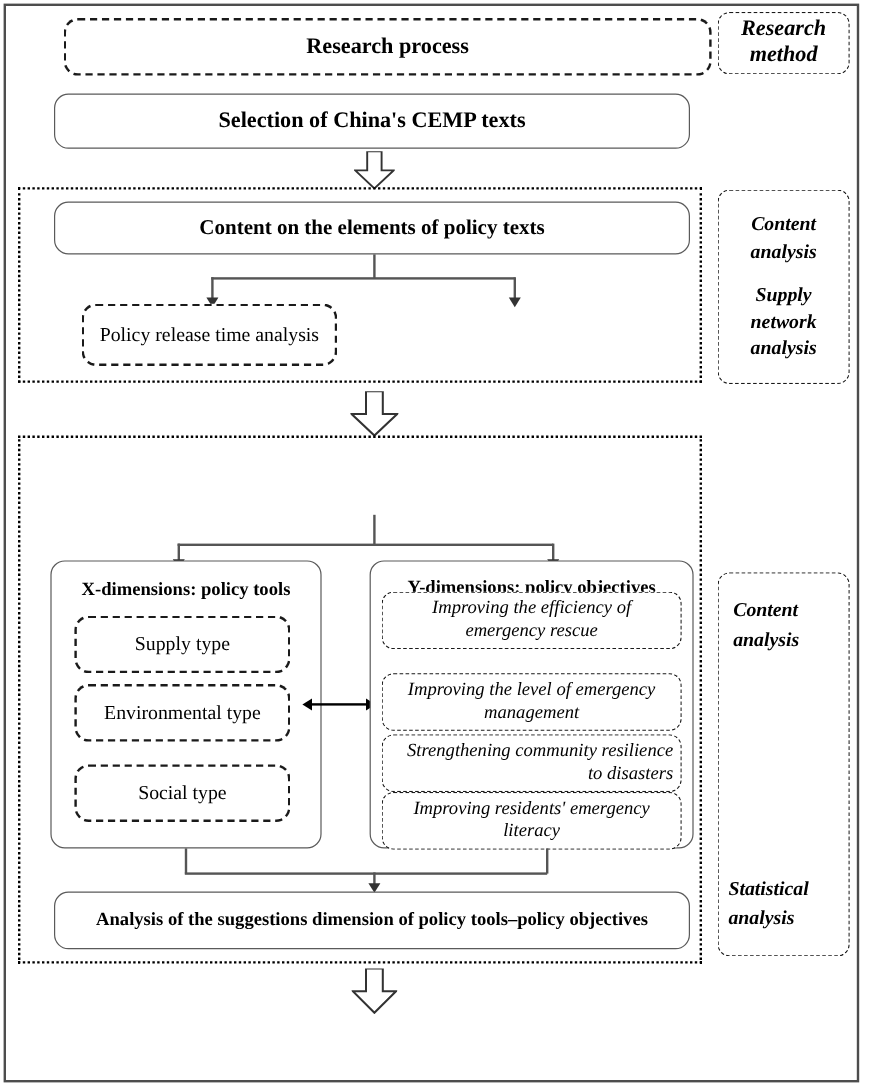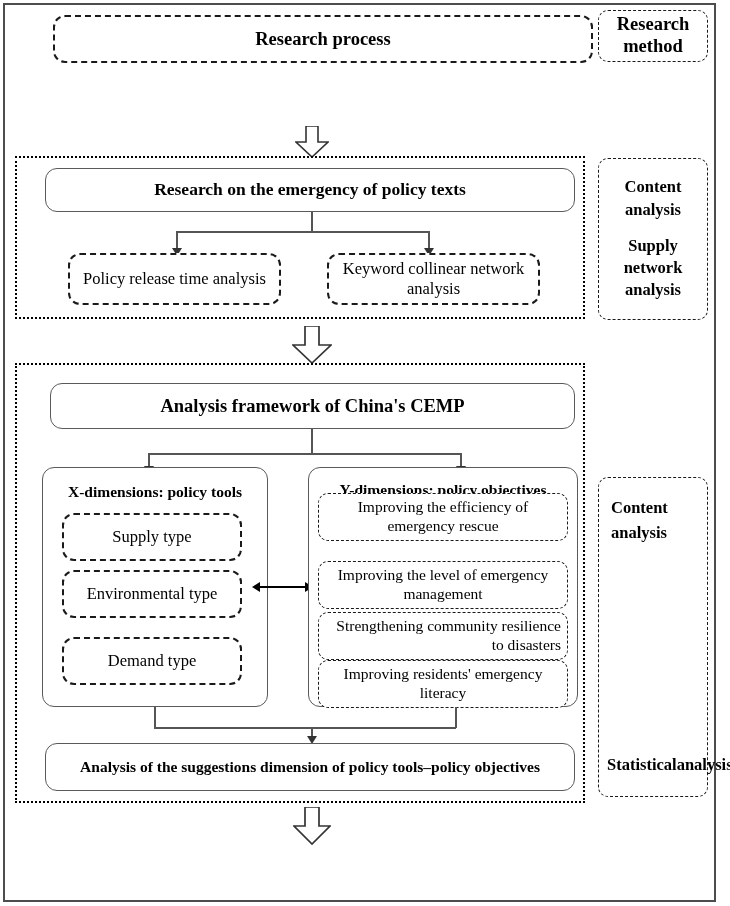--- a/index.html
+++ b/index.html
@@ -37,20 +37,21 @@
     border:1.6px solid #5a5a5a;
     border-radius:12px;
   }
   .dashed{
     border:2px dashed #1a1a1a;
     border-radius:12px;
   }
   .dashed-thin{
     border:1.7px dashed #1a1a1a;
     border-radius:10px;
+    font-style:italic;
   }
   .section{
     position:absolute;
     box-sizing:border-box;
     border:2.4px dotted #000000;
     background:transparent;
   }
   .bold{ font-weight:bold; }
   .t18{ font-size:18.5px; }
   .t17{ font-size:17.5px; }
@@ -99,87 +100,84 @@
   <div class="outer-frame"></div>
 
   <div class="box dashed bold t18" style="left:53px; top:15px; width:540px; height:48px;align-items:center;">
     <span class="inner-label">Research process</span>
   </div>
 
   <div class="box dashed-thin bold t18" style="left:598px; top:10px; width:110px; height:52px; line-height:1.18;">
     <span class="inner-label">Research method</span>
   </div>
 
+  <div class="box solid bold t18" style="left:45px; top:78px; width:530px; height:46px;">
+    <span class="inner-label">Selection of China's CEMP texts</span>
+  </div>
 
   <div class="block-arrow" style="left:295px; top:126px;">
     <svg width="34" height="32" viewBox="0 0 34 32">
       <polygon points="11,0 23,0 23,16 33,16 17,31 1,16 11,16" fill="#ffffff" stroke="#333333" stroke-width="1.6"></polygon>
     </svg>
   </div>
 
   <div class="section" style="left:15px; top:156px; width:570px; height:163px;"></div>
 
   <div class="box solid bold t17" style="left:45px; top:168px; width:530px; height:44px;">
-    <span class="inner-label">Research on the emergency of policy texts</span>
+    <span class="inner-label">Content on the elements of policy texts</span>
   </div>
 
   <div class="ln vline" style="left:311px; top:212px; height:20px;"></div>
   <div class="ln hline" style="left:176px; top:231px; width:253px;"></div>
   <div class="ln vline" style="left:176px; top:231px; height:19px;"></div>
   <div class="ln vline" style="left:428px; top:231px; height:19px;"></div>
   <div class="arrowhead-down" style="left:172px; top:248px;"></div>
   <div class="arrowhead-down" style="left:424px; top:248px;"></div>
 
   <div class="box dashed t16" style="left:68px; top:253px; width:213px; height:52px;">
     <span class="inner-label">Policy release time analysis</span>
   </div>
 
-  <div class="box dashed t16" style="left:327px; top:253px; width:213px; height:52px;">
-    <span class="inner-label">Keyword collinear network analysis</span>
-  </div>
 
   <div class="box dashed-thin bold t16" style="left:598px; top:158px; width:110px; height:162px; flex-direction:column; line-height:1.35;">
     <span>Content</span>
     <span>analysis</span>
     <span style="height:14px;"></span>
     <span>Supply</span>
     <span>network</span>
     <span>analysis</span>
   </div>
 
   <div class="block-arrow" style="left:292px; top:326px;">
     <svg width="40" height="38" viewBox="0 0 40 38">
       <polygon points="13,0 27,0 27,19 39,19 20,37 1,19 13,19" fill="#ffffff" stroke="#333333" stroke-width="1.7"></polygon>
     </svg>
   </div>
 
   <div class="section" style="left:15px; top:363px; width:570px; height:440px;"></div>
 
-  <div class="box solid bold t18" style="left:50px; top:383px; width:525px; height:46px;">
-    <span class="inner-label">Analysis framework of China's CEMP</span>
-  </div>
 
   <div class="ln vline" style="left:311px; top:429px; height:25px;"></div>
   <div class="ln hline" style="left:148px; top:453px; width:313px;"></div>
   <div class="ln vline" style="left:148px; top:453px; height:16px;"></div>
   <div class="ln vline" style="left:460px; top:453px; height:16px;"></div>
   <div class="arrowhead-down" style="left:144px; top:466px;"></div>
   <div class="arrowhead-down" style="left:456px; top:466px;"></div>
 
   <div class="box solid" style="left:42px; top:467px; width:226px; height:240px; display:block;">
     <div class="bold t15" style="text-align:center; margin-top:15px;">X-dimensions: policy tools</div>
   </div>
   <div class="box dashed t16" style="left:62px; top:513px; width:180px; height:48px;">
     <span class="inner-label">Supply type</span>
   </div>
   <div class="box dashed t16" style="left:62px; top:570px; width:180px; height:48px;">
     <span class="inner-label">Environmental type</span>
   </div>
   <div class="box dashed t16" style="left:62px; top:637px; width:180px; height:48px;">
-    <span class="inner-label">Demand type</span>
+    <span class="inner-label">Social type</span>
   </div>
 
   <div>
     <div class="ln hline" style="left:258px; top:586px; width:50px; background:#000000; height:2px;"></div>
     <div class="arrowhead-left" style="left:252px; top:582px;"></div>
     <div class="arrowhead-right" style="left:305px; top:582px;"></div>
   </div>
 
   <div class="box solid" style="left:308px; top:467px; width:270px; height:240px; display:block;">
     <div class="bold t15" style="text-align:center; margin-top:13px;">Y-dimensions: policy objectives</div>
@@ -205,21 +203,21 @@
 
   <div class="box solid bold t15" style="left:45px; top:743px; width:530px; height:48px;">
     <span class="inner-label">Analysis of the suggestions dimension of policy tools–policy objectives</span>
   </div>
 
   <div class="box dashed-thin bold t16" style="left:598px; top:477px; width:110px; height:320px; flex-direction:column; justify-content:space-between; padding:18px 0; line-height:1.5;">
     <div style="display:flex; flex-direction:column; align-items:flex-start; width:100%; padding-left:12px; box-sizing:border-box;">
       <span>Content</span>
       <span>analysis</span>
     </div>
-    <div style="display:flex; align-items:flex-start; width:100%; padding-left:8px; box-sizing:border-box;">
+    <div style="display:flex; flex-direction:column; align-items:flex-start; width:100%; padding-left:8px; box-sizing:border-box;">
       <span>Statistical</span>
       <span>analysis</span>
     </div>
   </div>
 
   <div class="block-arrow" style="left:293px; top:807px;">
     <svg width="38" height="38" viewBox="0 0 38 38">
       <polygon points="12,0 26,0 26,19 37,19 19,37 1,19 12,19" fill="#ffffff" stroke="#333333" stroke-width="1.7"></polygon>
     </svg>
   </div>

